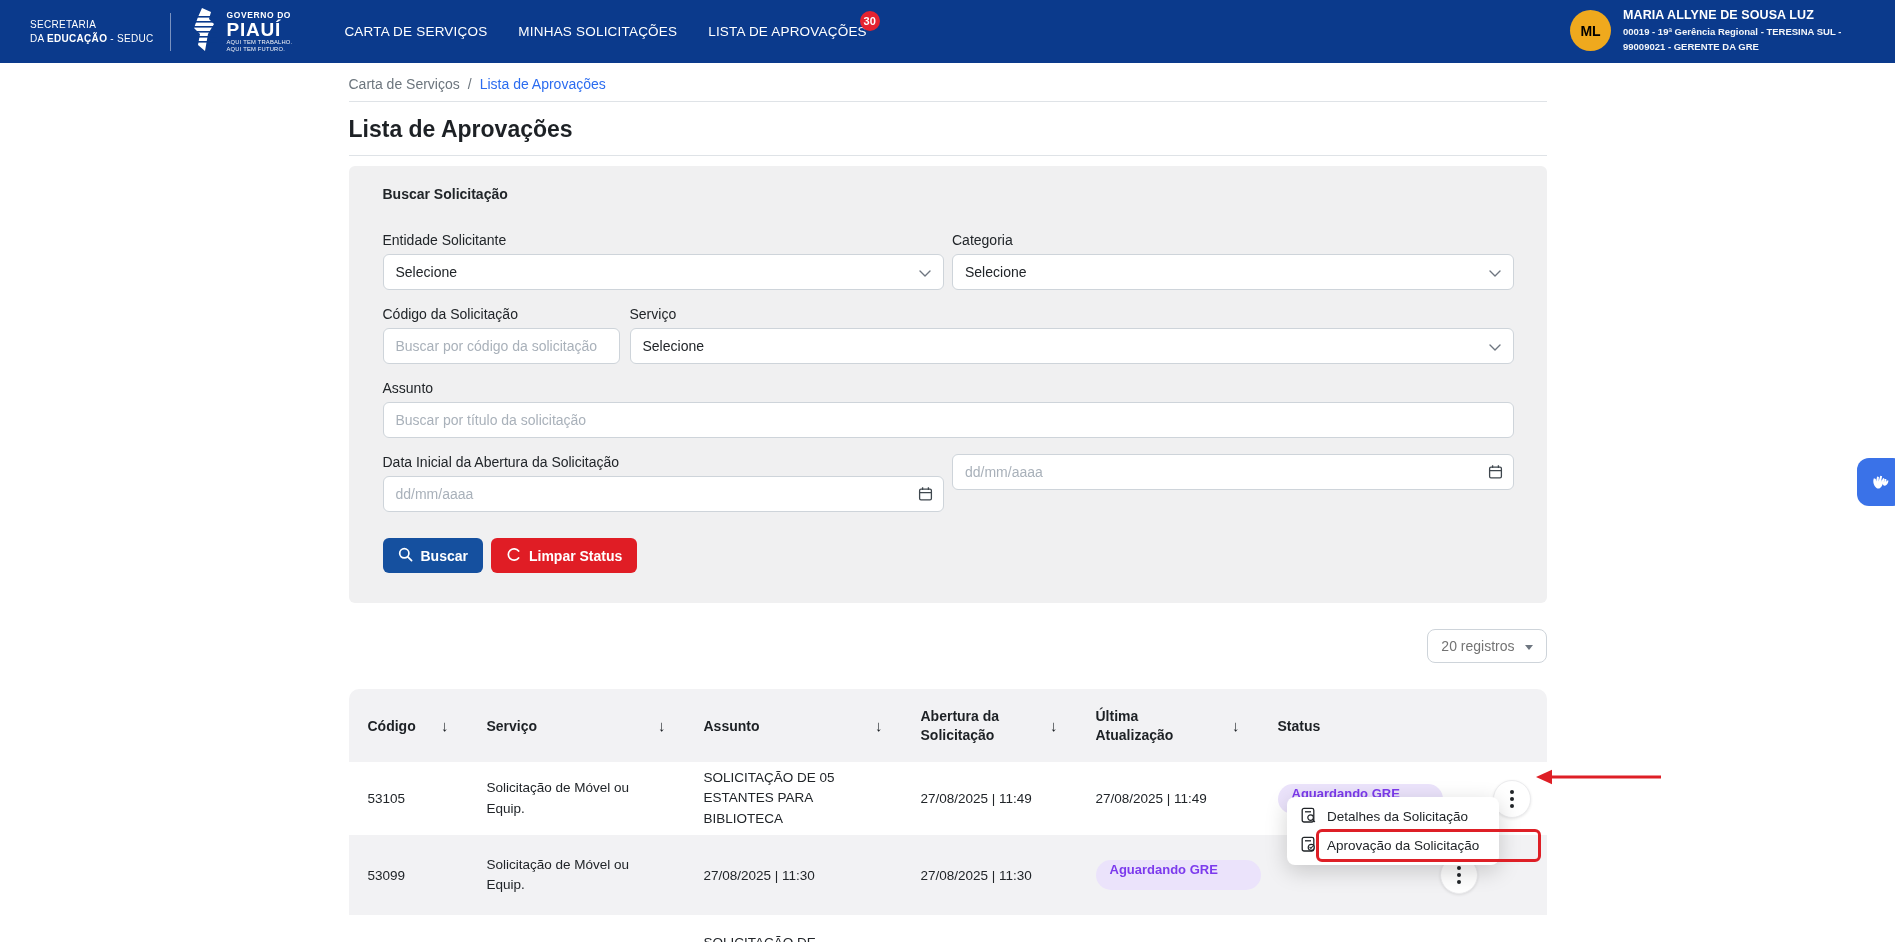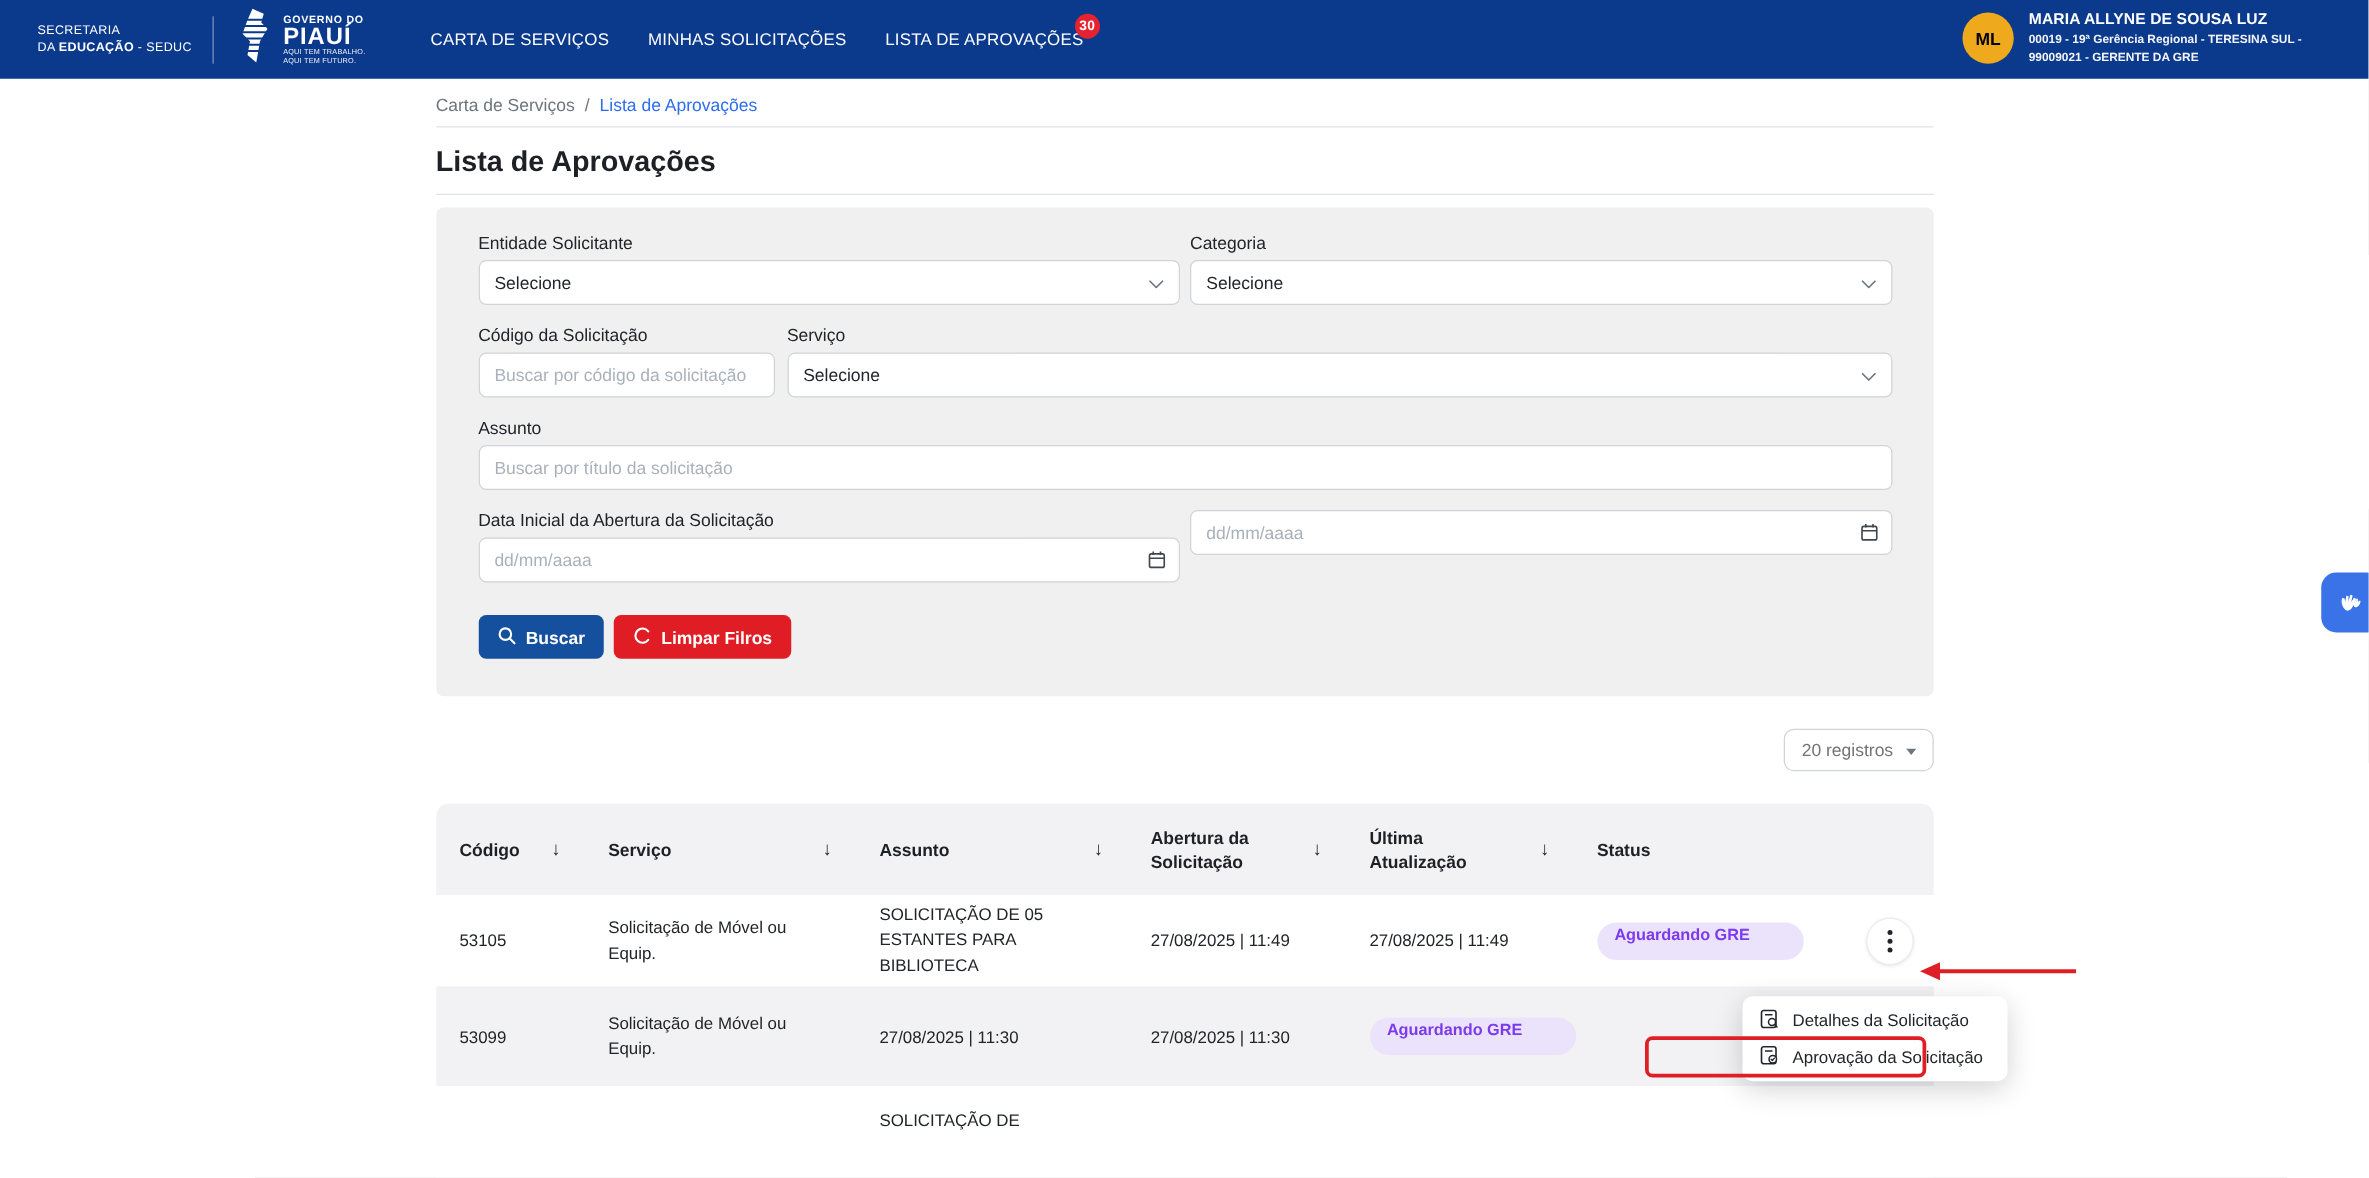--- a/index.html
+++ b/index.html
@@ -86,21 +86,21 @@
                   padding:0 14px; width:165px; }
   .status-dot { width:9px; height:9px; border-radius:50%; background:#7c3aed; flex:none; }
   .status-text { flex:1; text-align:center; color:#7c3aed; font-weight:700; font-size:13px; }
   .kebab { width:38px; height:38px; border-radius:50%; background:#fff; border:1px solid #ececee;
            box-shadow:0 1px 3px rgba(0,0,0,.10); display:flex; align-items:center; justify-content:center;
            cursor:pointer; justify-self:end; }
   .kebab-dots { display:flex; flex-direction:column; gap:3px; }
   .kebab-dots i { width:4px; height:4px; border-radius:50%; background:#212529; display:block; }
 
   
-  .context-menu { position:absolute; left:1394px; top:797px; width:212px; background:#fff; border-radius:8px;
+  .context-menu { position:absolute; left:1287px; top:797px; width:212px; background:#fff; border-radius:8px;
                   box-shadow:0 6px 22px rgba(0,0,0,.18); padding:5px 0; z-index:20; }
   .menu-item { height:29px; display:flex; align-items:center; gap:10px; padding:0 13px; font-size:13.5px;
                color:#212529; cursor:pointer; white-space:nowrap; }
   .annotation-box { position:absolute; left:1316px; top:829px; width:225px; height:33px; border:3px solid #de1f26;
                     border-radius:6px; z-index:30; pointer-events:none; }
   .annotation-arrow { position:absolute; left:1536px; top:768px; z-index:15; pointer-events:none; }
 
   
   .vlibras { position:absolute; right:-10px; top:458px; width:48px; height:48px; border-radius:12px;
              background:#3a72e8; display:flex; align-items:center; justify-content:center; z-index:40; cursor:pointer; }
@@ -158,20 +158,21 @@
       <span class="bc-parent">Carta de Serviços</span>
       <span>/</span>
       <span class="bc-current">Lista de Aprovações</span>
     </div>
     <div class="hr hr-bc"></div>
 
     <h1 class="page-title">Lista de Aprovações</h1>
     <div class="hr"></div>
 
     <section class="panel">
+      <div class="panel-title">Buscar Solicitação</div>
 
       <div class="form-row">
         <div class="fg fg-half">
           <label>Entidade Solicitante</label>
           <div class="control select">
             <span>Selecione</span>
             <span>
               <svg width="12" height="7" viewBox="0 0 12 7">
                   <path d="M1 1l5 5 5-5" fill="none" stroke="#6e7680" stroke-width="1.4" stroke-linecap="round" stroke-linejoin="round"></path>
                 </svg>
@@ -255,21 +256,21 @@
               </svg>
           </span>
           <span>Buscar</span>
         </button>
         <button class="btn btn-danger">
           <span>
             <svg width="15" height="15" viewBox="0 0 15 15">
                 <path d="M12.6 4.1 A5.7 5.7 0 1 0 12.6 10.9" fill="none" stroke="#fff" stroke-width="1.7" stroke-linecap="round"></path>
               </svg>
           </span>
-          <span>Limpar Filros</span>
+          <span>Limpar Status</span>
         </button>
       </div>
     </section>
 
     <div class="list-controls">
       <div class="page-size">
         <span>20 registros</span>
         <span class="caret-down"></span>
       </div>
     </div>

